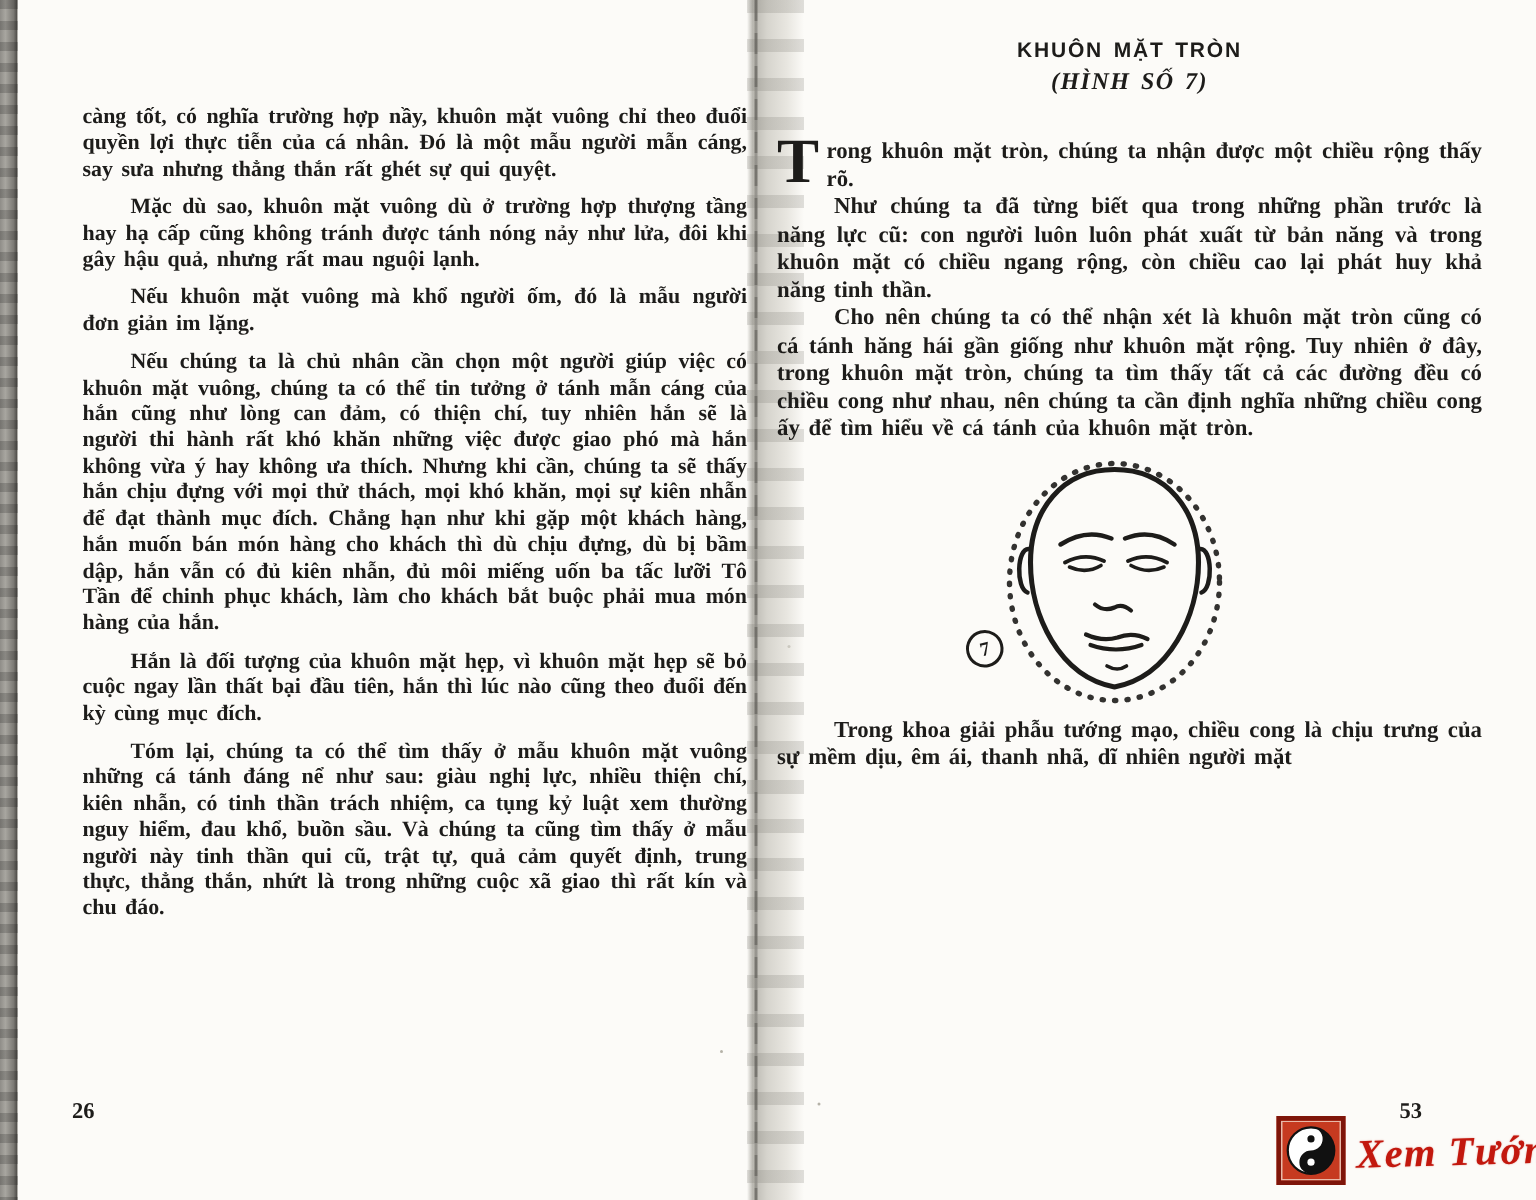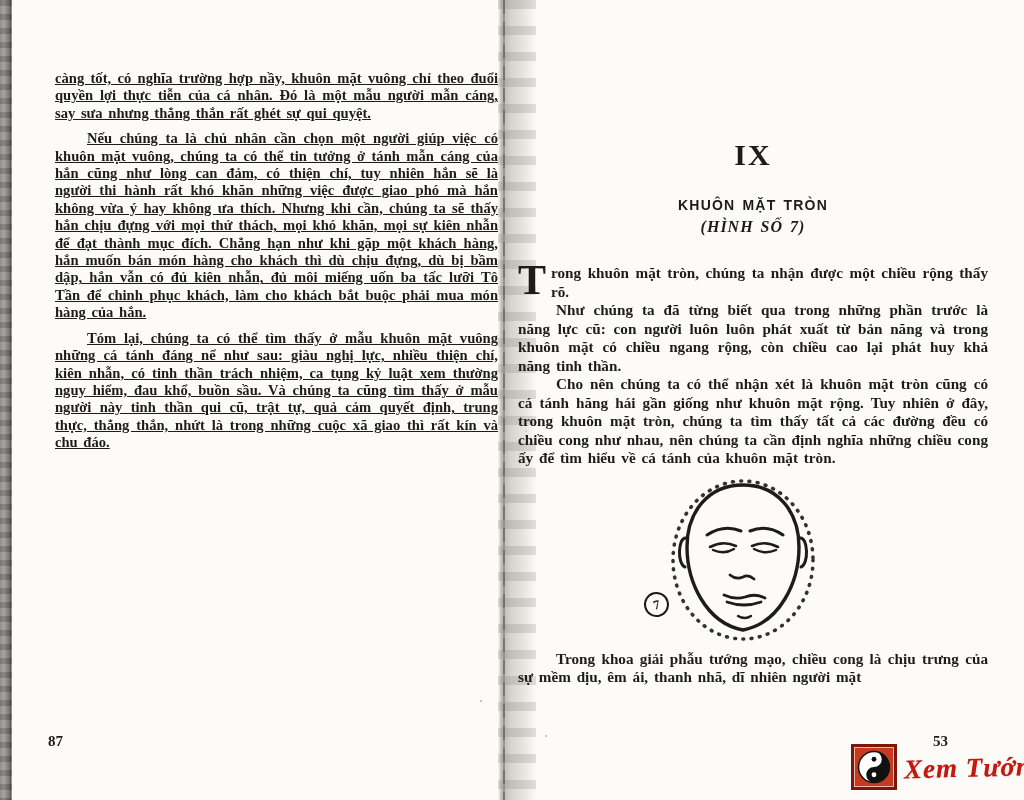--- a/index.html
+++ b/index.html
@@ -36,21 +36,21 @@
   .sp2{left:545px;top:735px;}
   .sp3{left:525px;top:430px;opacity:.6;}
 
   .page{position:absolute;}
   p{margin:0;}
 
   
   .page-left{
     left:55px;top:70px;width:443px;
     font-size:14.6px;line-height:17.4px;font-weight:600;
-    text-align:justify;word-spacing:2px;text-decoration:underline;
+    text-align:justify;word-spacing:2px;
   }
   .page-left p{margin:0 0 8px;text-indent:32px;}
   .page-left p.first{text-indent:0;}
   .pagenum{position:absolute;font-size:15px;font-weight:700;}
   .pagenum-left{left:48px;top:733px;}
   .pagenum-right{left:908px;top:733px;width:40px;text-align:right;}
 
   
   .page-right{
     left:518px;top:0;width:470px;
@@ -113,27 +113,29 @@
 
 <div class="edge-left"></div>
 <div class="gutter"></div>
 <div class="gutter-line"></div>
 <div class="speck sp1"></div>
 <div class="speck sp2"></div>
 <div class="speck sp3"></div>
 
 <div class="page page-left">
   <p class="first">càng tốt, có nghĩa trường hợp nầy, khuôn mặt vuông chỉ theo đuổi quyền lợi thực tiễn của cá nhân. Đó là một mẫu người mẫn cáng, say sưa nhưng thẳng thắn rất ghét sự qui quyệt.</p>
+  <p>Mặc dù sao, khuôn mặt vuông dù ở trường hợp thượng tầng hay hạ cấp cũng không tránh được tánh nóng nảy như lửa, đôi khi gây hậu quả, nhưng rất mau nguội lạnh.</p>
+  <p>Nếu khuôn mặt vuông mà khổ người ốm, đó là mẫu người đơn giản im lặng.</p>
   <p>Nếu chúng ta là chủ nhân cần chọn một người giúp việc có khuôn mặt vuông, chúng ta có thể tin tưởng ở tánh mẫn cáng của hắn cũng như lòng can đảm, có thiện chí, tuy nhiên hắn sẽ là người thi hành rất khó khăn những việc được giao phó mà hắn không vừa ý hay không ưa thích. Nhưng khi cần, chúng ta sẽ thấy hắn chịu đựng với mọi thử thách, mọi khó khăn, mọi sự kiên nhẫn để đạt thành mục đích. Chẳng hạn như khi gặp một khách hàng, hắn muốn bán món hàng cho khách thì dù chịu đựng, dù bị bầm dập, hắn vẫn có đủ kiên nhẫn, đủ môi miếng uốn ba tấc lưỡi Tô Tần để chinh phục khách, làm cho khách bắt buộc phải mua món hàng của hắn.</p>
+  <p>Hắn là đối tượng của khuôn mặt hẹp, vì khuôn mặt hẹp sẽ bỏ cuộc ngay lần thất bại đầu tiên, hắn thì lúc nào cũng theo đuổi đến kỳ cùng mục đích.</p>
   <p>Tóm lại, chúng ta có thể tìm thấy ở mẫu khuôn mặt vuông những cá tánh đáng nể như sau: giàu nghị lực, nhiều thiện chí, kiên nhẫn, có tinh thần trách nhiệm, ca tụng kỷ luật xem thường nguy hiểm, đau khổ, buồn sầu. Và chúng ta cũng tìm thấy ở mẫu người này tinh thần qui cũ, trật tự, quả cảm quyết định, trung thực, thẳng thắn, nhứt là trong những cuộc xã giao thì rất kín và chu đáo.</p>
 </div>
-<div class="pagenum pagenum-left">87</div>
+<div class="pagenum pagenum-left">26</div>
 
 <div class="page page-right">
-  <div class="chapter-num">IX</div>
   <div class="chapter-title">KHUÔN MẶT TRÒN</div>
   <div class="chapter-subtitle">(HÌNH SỐ 7)</div>
 
   <p class="lead"><span class="dropcap">T</span><span>rong khuôn mặt tròn, chúng ta nhận được một chiều rộng thấy rõ.</span></p>
 
   <p class="body">Như chúng ta đã từng biết qua trong những phần trước là năng lực cũ: con người luôn luôn phát xuất từ bản năng và trong khuôn mặt có chiều ngang rộng, còn chiều cao lại phát huy khả năng tinh thần.</p>
   <p class="body">Cho nên chúng ta có thể nhận xét là khuôn mặt tròn cũng có cá tánh hăng hái gần giống như khuôn mặt rộng. Tuy nhiên ở đây, trong khuôn mặt tròn, chúng ta tìm thấy tất cả các đường đều có chiều cong như nhau, nên chúng ta cần định nghĩa những chiều cong ấy để tìm hiểu về cá tánh của khuôn mặt tròn.</p>
 
   <div class="figure">
     <svg width="250" height="172" viewBox="0 0 250 172" fill="none" stroke="#1d1c1a" stroke-linecap="round" stroke-linejoin="round">

